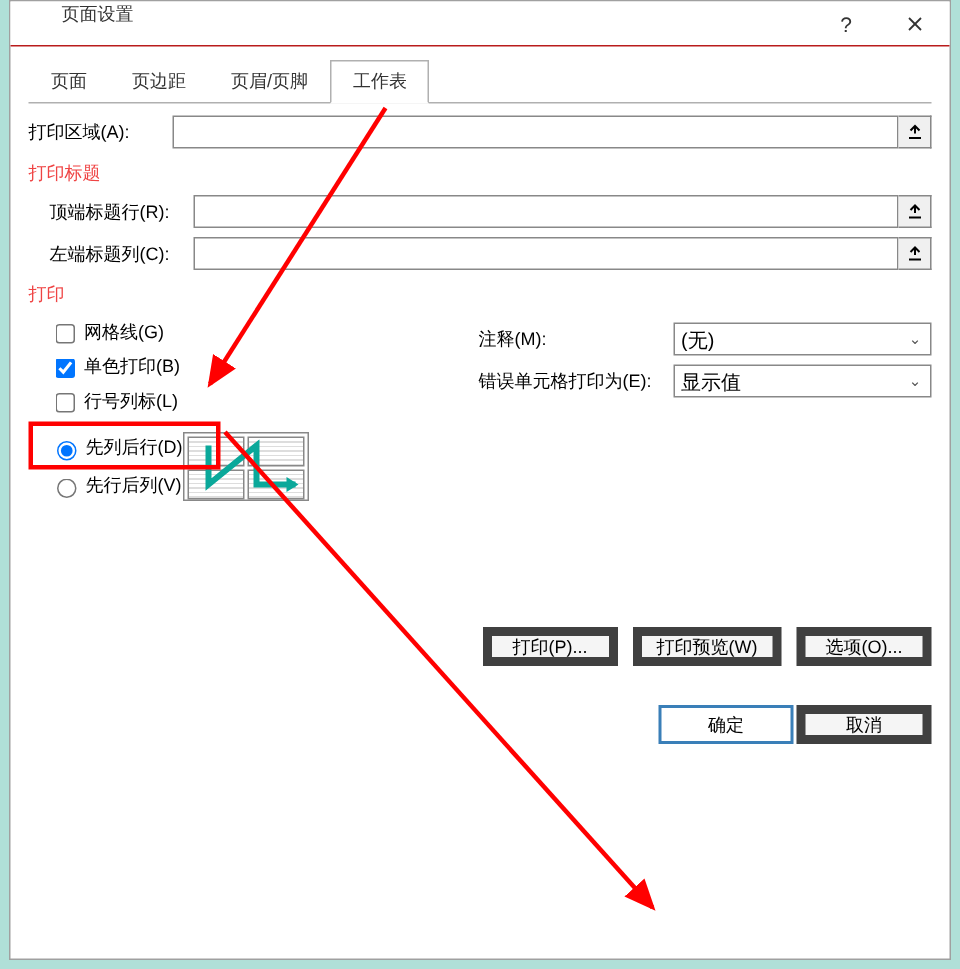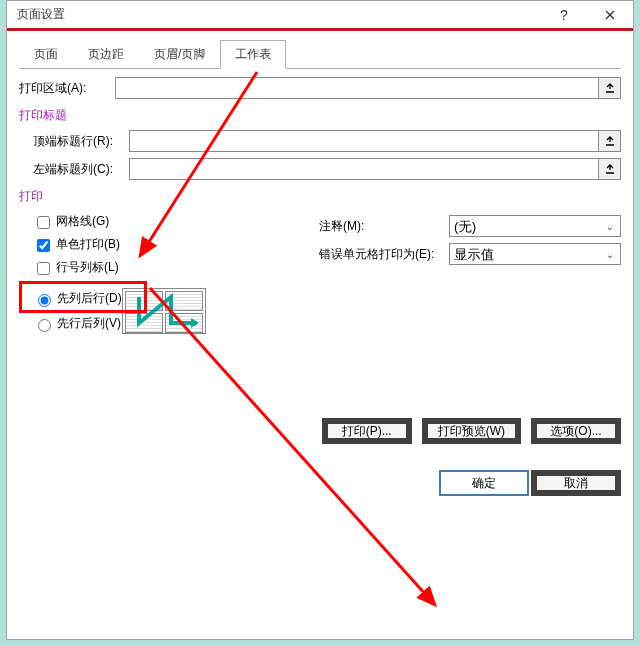--- a/index.html
+++ b/index.html
@@ -20,22 +20,23 @@
     width: 628px; height: 640px;
     background: #fff;
     border: 1px solid #a0a0a0;
     display: flex;
     flex-direction: column;
   }
   .titlebar {
     height: 30px;
     background: #fff;
     display: flex;
-    align-items: center;
-    border-bottom: 3px solid #b91c1c;
+    align-items: flex-start;
+    border-bottom: 1px solid #b91c1c;
+    padding-left: 24px;
   }
   .titlebar .title { padding-left: 10px; font-size: 12px; color:#333; }
   .titlebar .spacer { flex:1; }
   .titlebar .tb-btn {
     width: 46px; height: 30px;
     display:flex; align-items:center; justify-content:center;
     font-size: 14px; color:#333;
   }
   .titlebar .tb-btn.close { }
   .content {
@@ -79,21 +80,21 @@
   .range-btn {
     width:22px; height:22px;
     border-top:1px solid #888;
     border-right:1px solid #888;
     border-bottom:1px solid #888;
     border-left:none;
     background:#f0f0f0;
     display:flex; align-items:center; justify-content:center;
   }
   .range-btn svg { width:12px; height:12px; }
-  .section-title { margin: 8px 0 4px 0; color:#a21caf; }
+  .section-title { margin: 8px 0 4px 0; color:#ef4444; }
   .indent { padding-left: 14px; }
   .checkbox-row { display:flex; align-items:flex-start; margin: 4px 0; }
   .checkbox-row input { margin-right:6px; }
   .highlight-box {
     position:absolute;
     border: 3px solid #ff0000;
     pointer-events:none;
   }
   .two-col {
     display:flex;

